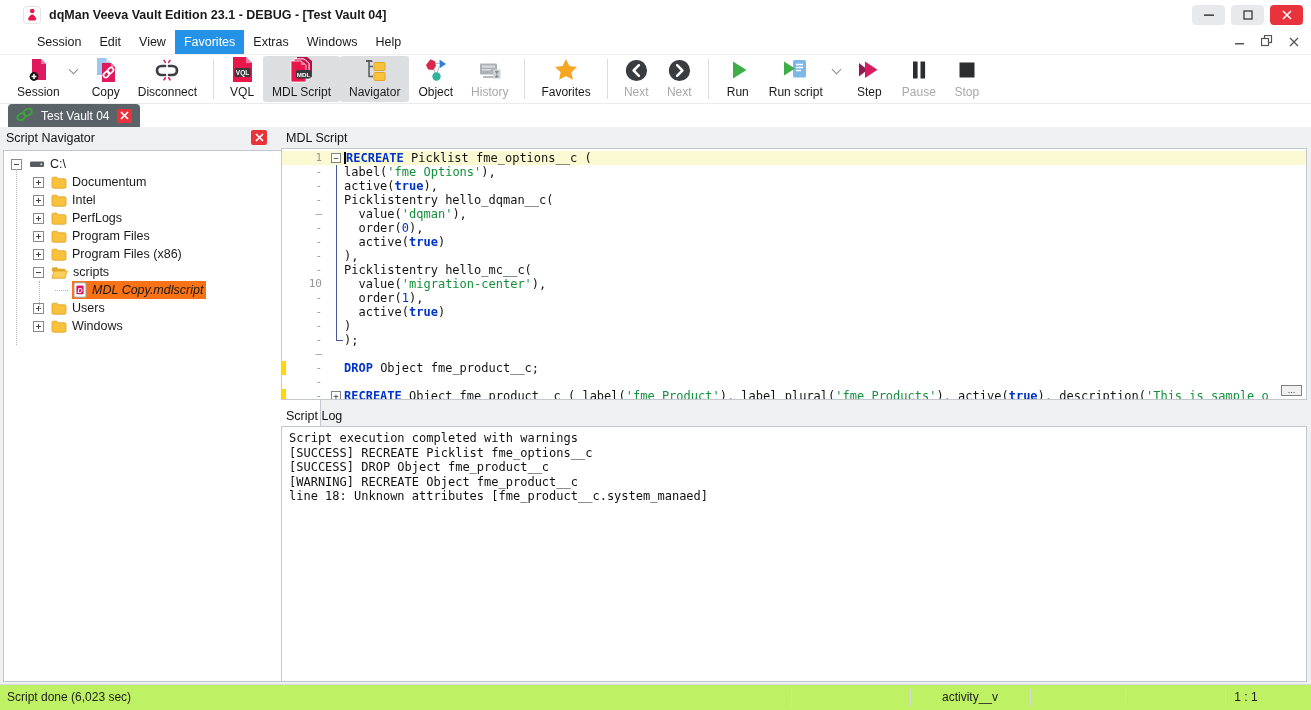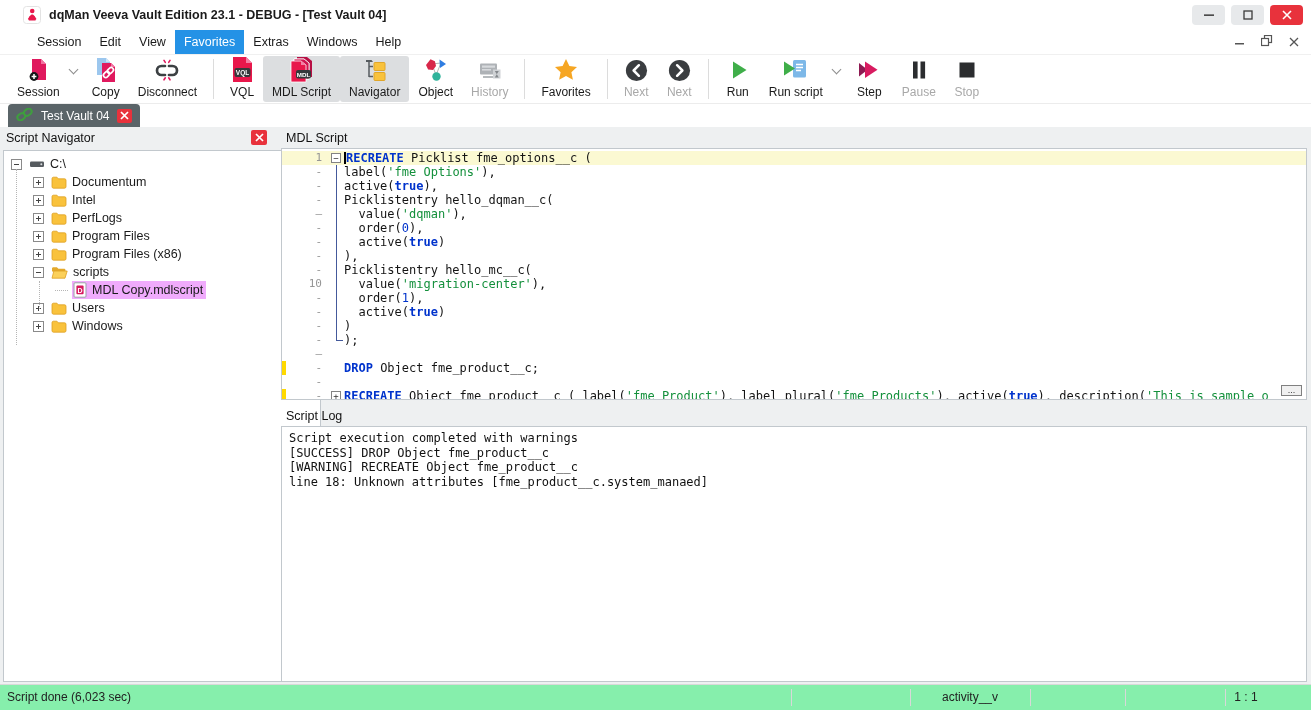--- a/index.html
+++ b/index.html
@@ -40,21 +40,21 @@
   .pane-header { height:21px; font-size:12.5px; display:flex; align-items:center; color:#111; }
   .left-pane { position:absolute; left:0; top:0; bottom:0; width:328px; }
   .left-pane .pane-header { padding-left:6px; position:relative; }
   .panel-close { position:absolute; left:251px; top:3px; width:16px; height:15px; }
   .tree-box { position:absolute; left:3px; right:7px; top:23px; bottom:2px; background:#fff; border:1px solid #c2c8cd; overflow:hidden; padding-top:4px; }
   .tree-row { height:18px; display:flex; align-items:center; font-size:12.5px; position:relative; }
   .tree-row .ic { display:inline-flex; margin-right:5px; }
   .expander { width:13px; display:inline-flex; margin-right:4px; flex:none; }
   .stub { width:13px; margin-right:4px; flex:none; border-top:1px dotted #b5b5b5; }
   .row-inner { display:flex; align-items:center; padding:1px 3px 1px 1px; }
-  .row-inner.sel { background:#f0abfc; }
+  .row-inner.sel { background:#f97316;font-style:italic; }
   .tree-guide { position:absolute; border-left:1px dotted #b5b5b5; width:0; }
 
   .right-pane { position:absolute; left:281px; right:4px; top:0; bottom:0; }
   .right-pane .pane-header { padding-left:5px; }
   .editor-box { position:absolute; left:0; right:0; top:21px; height:252px; background:#fff; border:1px solid #c2c8cd; overflow:hidden; padding-top:2px;
                 font-family:"DejaVu Sans Mono", monospace; font-size:12px; line-height:14px; }
   .eline { display:flex; height:14px; white-space:pre; }
   .eline.cur { background:#fbf9d2; }
   .ln-marker { width:4px; flex:none; }
   .ln-marker.on { background:#ffd900; }
@@ -69,21 +69,21 @@
   .code .s { color:#14903c; }
   .code .n { color:#0033cc; }
   .caret { display:inline-block; width:1.5px; height:12px; background:#000; vertical-align:-2px; margin-right:0.5px; }
   .ellipsis-btn { position:absolute; right:4px; bottom:3px; width:21px; height:11px; border:1px solid #808080; background:#f0f0f0; font-size:9px; line-height:8px; text-align:center; color:#333; font-family:"Liberation Sans",sans-serif; }
 
   .log-header { position:absolute; top:278px; left:0; right:0; }
   .log-box { position:absolute; left:0; right:0; top:299px; bottom:2px; background:#fff; border:1px solid #c2c8cd; overflow:hidden;
              font-family:"DejaVu Sans Mono", monospace; font-size:12px; line-height:14.5px; padding:4px 7px; color:#111; }
 
   
-  .statusbar { position:absolute; left:0; right:0; bottom:0; height:26px; background:#86efac; border-top:1px solid #d9d9d9; font-size:12px; color:#222; }
+  .statusbar { position:absolute; left:0; right:0; bottom:0; height:26px; background:#bef264; border-top:1px solid #d9d9d9; font-size:12px; color:#222; }
   .sb-item { position:absolute; top:5px; }
   .sb-msg { left:7px; }
   .sb-activity { left:910px; width:120px; text-align:center; }
   .sb-pos { left:1218px; width:56px; text-align:center; }
   .sb-div { position:absolute; top:4px; bottom:4px; width:1px; background:#d8d8d8; }
 </style>
 </head>
 <body>
 
 <div class="titlebar">
@@ -549,20 +549,21 @@
           <div class="eline"><span class="ln-marker"></span><span class="ln-num">-</span><span class="ln-fold"></span><span class="code"></span></div>
           <div class="eline"><span class="ln-marker on"></span><span class="ln-num">-</span><span class="ln-fold"><span class="fold-box">+</span></span><span class="code"><span class="k">RECREATE</span><span> Object fme_product__c ( label(</span><span class="s">'fme Product'</span><span>), label_plural(</span><span class="s">'fme Products'</span><span>), active(</span><span class="k">true</span><span>), description(</span><span class="s">'This is sample o</span></span></div>
         </div>
       <span class="ellipsis-btn">...</span>
     </div>
     <div class="pane-header log-header">
       <span>Script Log</span>
     </div>
     <div class="log-box" id="log">
         <div>Script execution completed with warnings</div>
+        <div>[SUCCESS] RECREATE Picklist fme_options__c</div>
         <div>[SUCCESS] DROP Object fme_product__c</div>
         <div>[WARNING] RECREATE Object fme_product__c</div>
         <div>line 18: Unknown attributes [fme_product__c.system_manaed]</div>
       </div>
   </div>
 
 </div>
 
 <div class="statusbar">
   <span class="sb-item sb-msg">Script done (6,023 sec)</span>

